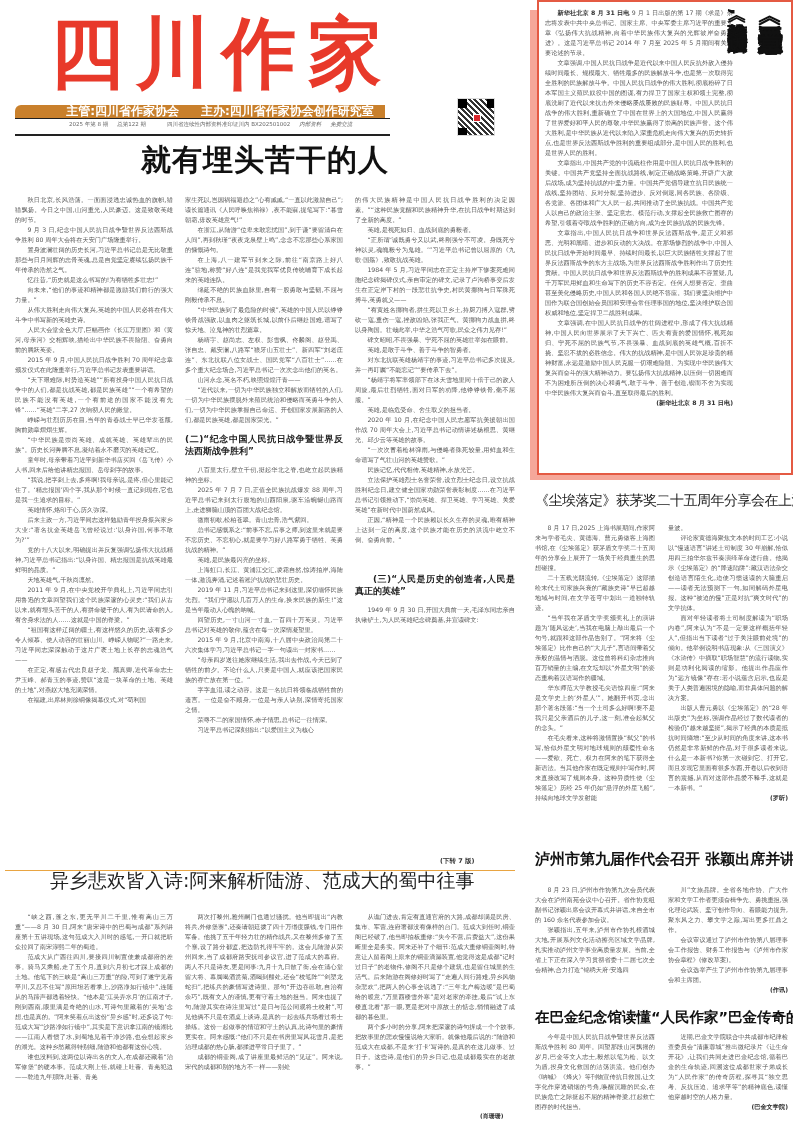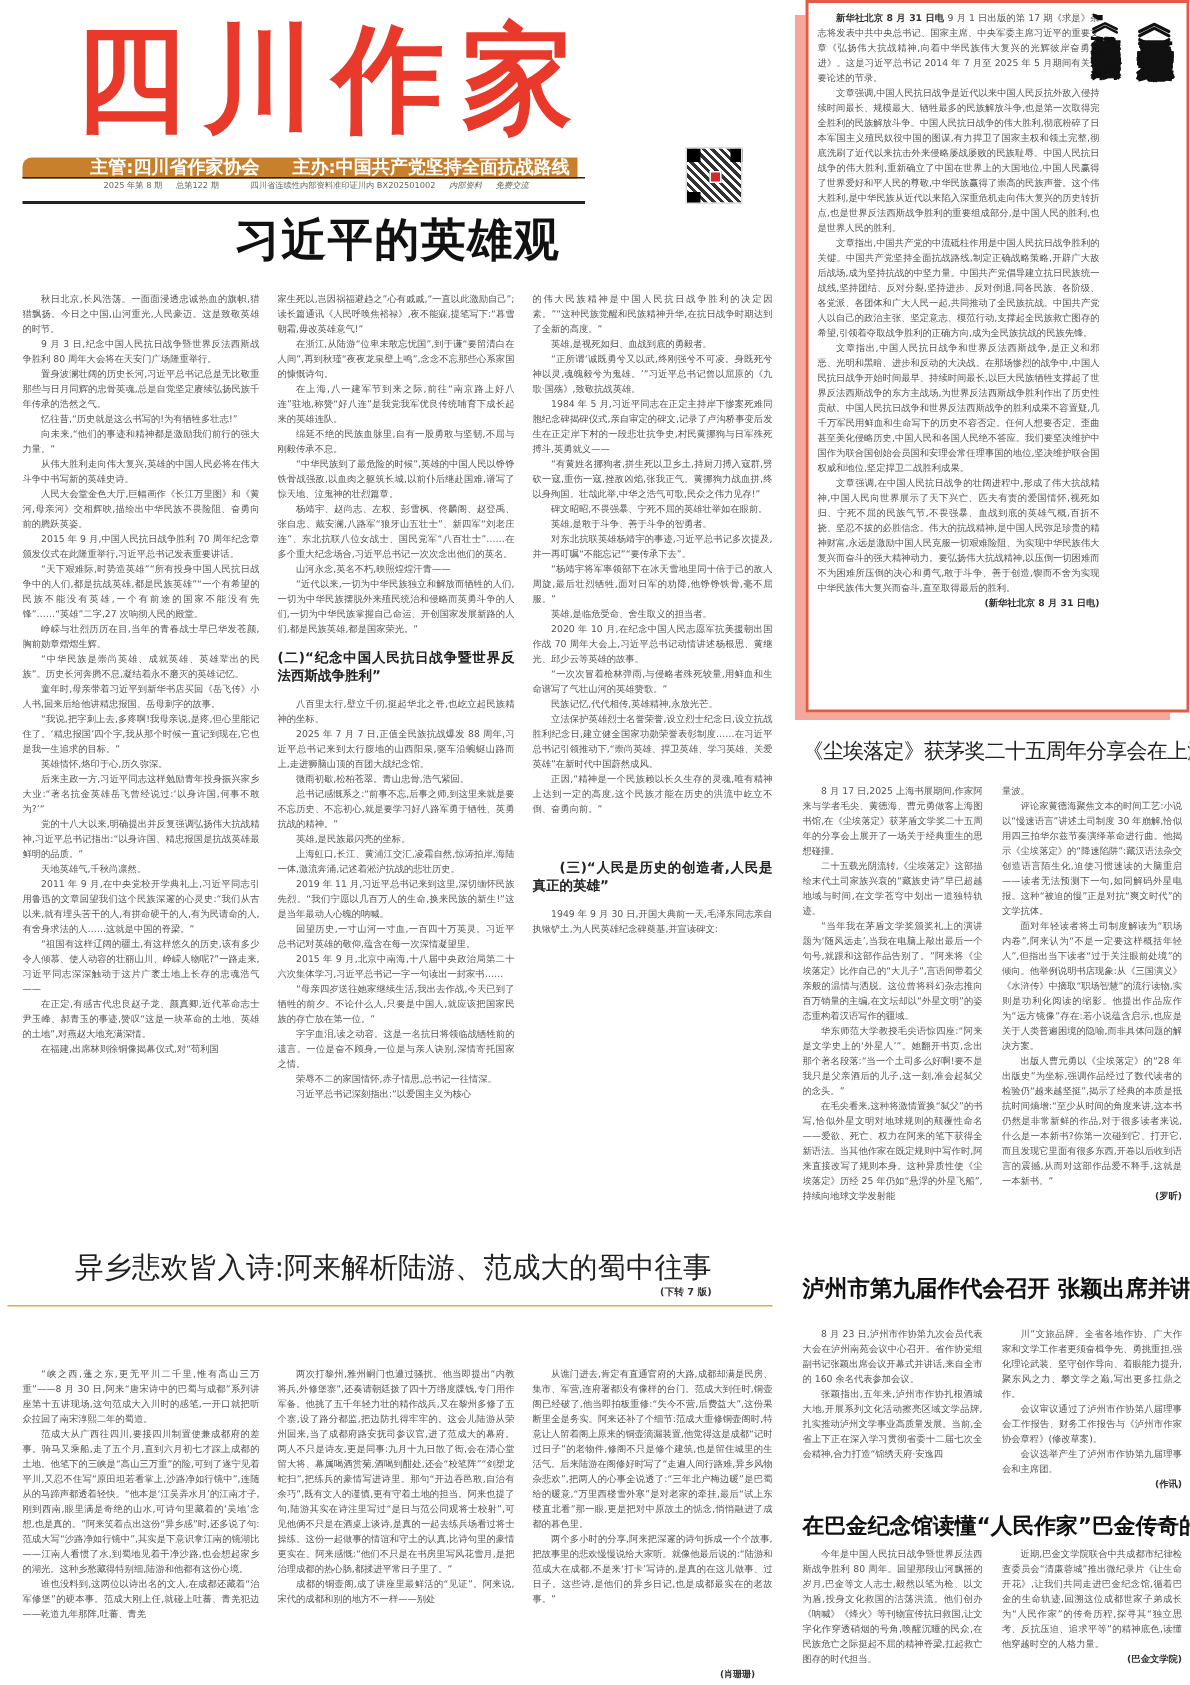--- a/index.html
+++ b/index.html
@@ -52,36 +52,36 @@
 <body>
 
 <div class="masthead-title">
   <span>四</span>
   <span>川</span>
   <span>作</span>
   <span>家</span>
 </div>
 <div class="publisher-bar">
   <span>主管:四川省作家协会</span>
-  <span>主办:中国共产党坚持全面抗战路线</span>
+  <span>主办:四川省作家协会创作研究室</span>
 </div>
 <div class="publisher-line"></div>
 <div class="issue-info">
   <span>2025 年第 8 期</span>
   <span>总第122 期</span>
   <span style="margin-left:12px">四川省连续性内部资料准印证川内 BX202501002</span>
   <span style="font-style:italic">内部资料</span>
   <span style="font-style:italic">免费交流</span>
 </div>
 <div class="thick-line"></div>
 <div class="qr">
     <div class="qr-center"></div>
   </div>
 
-<div class="main-headline">习近平的英雄观</div>
+<div class="main-headline">就有埋头苦干的人</div>
 
 <div class="col" id="col1" style="left:15px; top:195px; width:158px; height:670px; overflow:hidden;">
     <p>秋日北京,长风浩荡。一面面浸透忠诚热血的旗帜,猎猎飘扬。今日之中国,山河重光,人民豪迈。这是致敬英雄的时节。</p>
     <p>9 月 3 日,纪念中国人民抗日战争暨世界反法西斯战争胜利 80 周年大会将在天安门广场隆重举行。</p>
     <p>置身波澜壮阔的历史长河,习近平总书记总是无比敬重那些与日月同辉的忠骨英魂,总是自觉坚定赓续弘扬民族千年传承的浩然之气。</p>
     <p>忆往昔,“历史就是这么书写的!为有牺牲多壮志!”</p>
     <p>向未来,“他们的事迹和精神都是激励我们前行的强大力量。”</p>
     <p>从伟大胜利走向伟大复兴,英雄的中国人民必将在伟大斗争中书写新的英雄史诗。</p>
     <p>人民大会堂金色大厅,巨幅画作《长江万里图》和《黄河,母亲河》交相辉映,描绘出中华民族不畏险阻、奋勇向前的腾跃英姿。</p>
     <p>2015 年 9 月,中国人民抗日战争胜利 70 周年纪念章颁发仪式在此隆重举行,习近平总书记发表重要讲话。</p>
@@ -139,21 +139,21 @@
     <p>民族记忆,代代相传,英雄精神,永放光芒。</p>
     <p>立法保护英雄烈士名誉荣誉,设立烈士纪念日,设立抗战胜利纪念日,建立健全国家功勋荣誉表彰制度……在习近平总书记引领推动下,“崇尚英雄、捍卫英雄、学习英雄、关爱英雄”在新时代中国蔚然成风。</p>
     <p>正因,“精神是一个民族赖以长久生存的灵魂,唯有精神上达到一定的高度,这个民族才能在历史的洪流中屹立不倒、奋勇向前。”</p>
     <h3 class="indented">(三)“人民是历史的创造者,人民是真正的英雄”</h3>
     <p>1949 年 9 月 30 日,开国大典前一天,毛泽东同志亲自执锹铲土,为人民英雄纪念碑奠基,并宣读碑文:</p>
   </div>
 <div class="byline" style="position:absolute; left:440px; top:857px; font-size:6.5px;">(下转 7 版)</div>
 
 <div class="orange-rule"></div>
 
-<div class="side-headline" style="left:50px; top:832px; font-size:19px; font-weight:normal; color:#222;">异乡悲欢皆入诗:阿来解析陆游、范成大的蜀中往事</div>
+<div class="side-headline" style="left:50px; top:868px; font-size:19px; font-weight:normal; color:#222;">异乡悲欢皆入诗:阿来解析陆游、范成大的蜀中往事</div>
 <div class="col" id="alai1" style="left:15px; top:912px; width:158px; height:211px; overflow:hidden;">
     <p>“峡之西,蓬之东,更无平川二千里,惟有高山三万重”——8 月 30 日,阿来“唐宋诗中的巴蜀与成都”系列讲座第十五讲现场,这句范成大入川时的感笔,一开口就把听众拉回了南宋淳熙二年的蜀道。</p>
     <p>范成大从广西往四川,要接四川制置使兼成都府的差事。骑马又乘船,走了五个月,直到六月初七才踩上成都的土地。他笔下的三峡是“高山三万重”的险,可到了遂宁见着平川,又忍不住写“原田坦若看掌上,沙路净如行镜中”,连随从的马蹄声都透着轻快。“他本是‘江吴弄水月’的江南才子,刚到西南,眼里满是奇绝的山水,可诗句里藏着的‘吴地’念想,也是真的。”阿来笑着点出这份“异乡感”时,还多说了句:范成大写“沙路净如行镜中”,其实是下意识拿江南的镜湖比——江南人看惯了水,到蜀地见着干净沙路,也会想起家乡的湖光。这种乡愁藏得特别细,陆游和他都有这份心境。</p>
     <p>谁也没料到,这两位以诗出名的文人,在成都还藏着“治军修堡”的硬本事。范成大刚上任,就碰上吐蕃、青羌犯边——乾道九年那阵,吐蕃、青羌</p>
   </div>
 <div class="col" id="alai2" style="left:185px; top:912px; width:158px; height:211px; overflow:hidden;">
     <p>两次打黎州,雅州嗣门也遭过骚扰。他当即提出“内教将兵,外修堡寨”,还奏请朝廷拨了四十万缗度牒钱,专门用作军备。他挑了五千年轻力壮的精作战兵,又在黎州多修了五个寨,设了路分都监,把边防扎得牢牢的。这会儿陆游从荣州回来,当了成都府路安抚司参议官,进了范成大的幕府。两人不只是诗友,更是同事:九月十九日散了衙,会在清心堂留大将、幕属喝酒赏菊,酒喝到酣处,还会“校笔阵”“剑槊龙蛇扫”,把练兵的豪情写进诗里。那句“开边吞邑敢,自治有余巧”,既有文人的谨慎,更有守着土地的担当。阿来也提了句,陆游其实在诗注里写过“是日与范公同观将士校射”,可见他俩不只是在酒桌上谈诗,是真的一起去练兵场看过将士操练。这份一起做事的情谊和守土的认真,比诗句里的豪情更实在。阿来感慨:“他们不只是在书房里写风花雪月,是把治理成都的热心肠,都揉进平常日子里了。”</p>
     <p>成都的铜壶阁,成了讲座里最鲜活的“见证”。阿来说,宋代的成都和别的地方不一样——别处</p>
   </div>
 <div class="col" id="alai3" style="left:355px; top:912px; width:160px; height:205px; overflow:hidden;">

